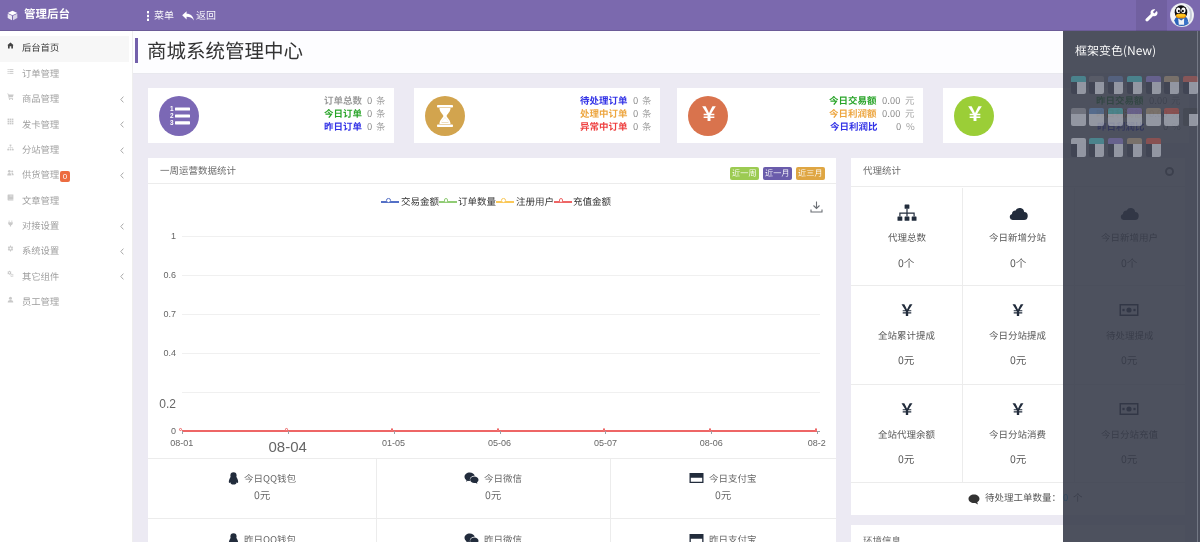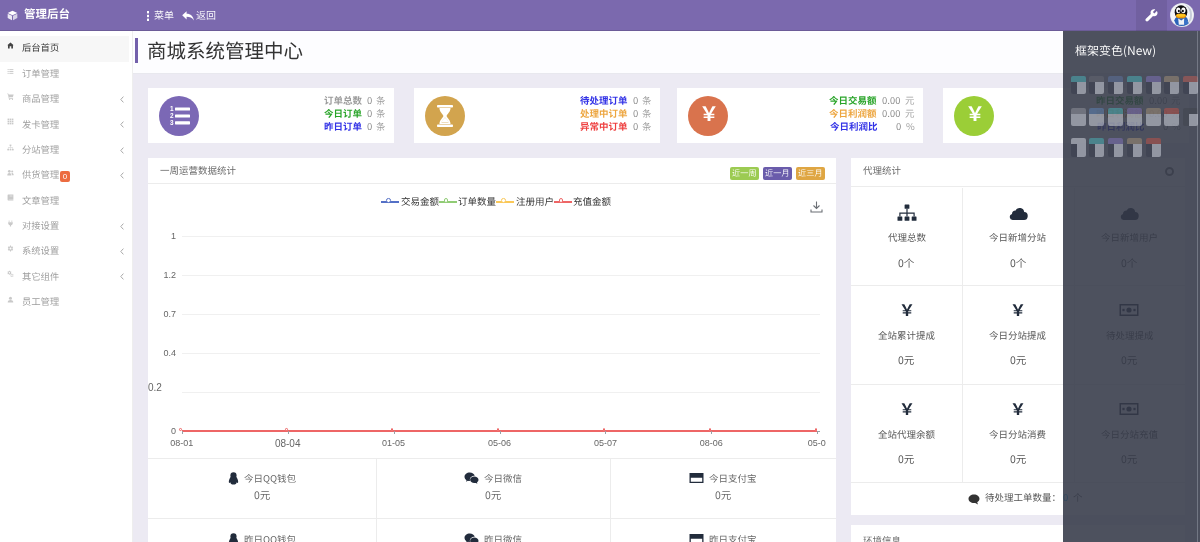--- a/index.html
+++ b/index.html
@@ -802,51 +802,51 @@
           <g fill="none" stroke="#6b6f75" stroke-width="1.1">
             <path d="M6.5 0.5 L6.5 7"></path>
             <path d="M3.5 4.5 L6.5 7.5 L9.5 4.5" fill="none"></path>
             <path d="M1 8.5 L1 11 L12 11 L12 8.5"></path>
           </g>
         </svg>
       </div>
       <div style="position:absolute;left:33.8px;top:78px;width:638.2px;height:1px;background:#f0f0f0"></div>
       <div style="position:absolute;left:0px;top:72.5px;width:28px;text-align:right;font-size:9px;color:#666">1</div>
       <div style="position:absolute;left:33.8px;top:117px;width:638.2px;height:1px;background:#f0f0f0"></div>
-      <div style="position:absolute;left:0px;top:111.5px;width:28px;text-align:right;font-size:9px;color:#666">1.2</div>
+      <div style="position:absolute;left:0px;top:111.5px;width:28px;text-align:right;font-size:9px;color:#666">0.6</div>
       <div style="position:absolute;left:33.8px;top:156px;width:638.2px;height:1px;background:#f0f0f0"></div>
       <div style="position:absolute;left:0px;top:150.5px;width:28px;text-align:right;font-size:9px;color:#666">0.7</div>
       <div style="position:absolute;left:33.8px;top:195px;width:638.2px;height:1px;background:#f0f0f0"></div>
       <div style="position:absolute;left:0px;top:189.5px;width:28px;text-align:right;font-size:9px;color:#666">0.4</div>
       <div style="position:absolute;left:33.8px;top:234px;width:638.2px;height:1px;background:#f0f0f0"></div>
-      <div style="position:absolute;left:0px;top:224px;width:28px;text-align:left;font-size:10px;color:#666">0.2</div>
+      <div style="position:absolute;left:0px;top:239px;width:28px;text-align:right;font-size:12px;color:#666">0.2</div>
       <div style="position:absolute;left:33.8px;top:273px;width:638.2px;height:1px;background:#9aa0a6"></div>
       <div style="position:absolute;left:0px;top:267.5px;width:28px;text-align:right;font-size:9px;color:#666">0</div>
       <div style="position:absolute;left:33.8px;top:272.3px;width:635.4px;height:1.8px;background:#ee6666"></div>
       <div style="position:absolute;left:33.8px;top:273px;width:1px;height:3px;background:#9aa0a6"></div>
       <div style="position:absolute;left:31.3px;top:270.2px;width:2.4px;height:2.4px;background:#fff;border:1.6px solid #ee6666;border-radius:50%"></div>
       <div style="position:absolute;left:33.8px;top:279.5px;width:44px;margin-left:-22px;text-align:center;font-size:9px;color:#666">08-01</div>
       <div style="position:absolute;left:139.7px;top:273px;width:1px;height:3px;background:#9aa0a6"></div>
       <div style="position:absolute;left:137.2px;top:270.2px;width:2.4px;height:2.4px;background:#fff;border:1.6px solid #ee6666;border-radius:50%"></div>
-      <div style="position:absolute;left:139.7px;top:279.5px;width:44px;margin-left:-22px;text-align:center;font-size:10px;color:#666">08-04</div>
+      <div style="position:absolute;left:139.7px;top:279.5px;width:44px;margin-left:-22px;text-align:center;font-size:15px;color:#666">08-04</div>
       <div style="position:absolute;left:245.6px;top:273px;width:1px;height:3px;background:#9aa0a6"></div>
       <div style="position:absolute;left:243.1px;top:270.2px;width:2.4px;height:2.4px;background:#fff;border:1.6px solid #ee6666;border-radius:50%"></div>
       <div style="position:absolute;left:245.6px;top:279.5px;width:44px;margin-left:-22px;text-align:center;font-size:9px;color:#666">01-05</div>
       <div style="position:absolute;left:351.5px;top:273px;width:1px;height:3px;background:#9aa0a6"></div>
       <div style="position:absolute;left:349px;top:270.2px;width:2.4px;height:2.4px;background:#fff;border:1.6px solid #ee6666;border-radius:50%"></div>
       <div style="position:absolute;left:351.5px;top:279.5px;width:44px;margin-left:-22px;text-align:center;font-size:9px;color:#666">05-06</div>
       <div style="position:absolute;left:457.4px;top:273px;width:1px;height:3px;background:#9aa0a6"></div>
       <div style="position:absolute;left:454.9px;top:270.2px;width:2.4px;height:2.4px;background:#fff;border:1.6px solid #ee6666;border-radius:50%"></div>
       <div style="position:absolute;left:457.4px;top:279.5px;width:44px;margin-left:-22px;text-align:center;font-size:9px;color:#666">05-07</div>
       <div style="position:absolute;left:563.3px;top:273px;width:1px;height:3px;background:#9aa0a6"></div>
       <div style="position:absolute;left:560.8px;top:270.2px;width:2.4px;height:2.4px;background:#fff;border:1.6px solid #ee6666;border-radius:50%"></div>
       <div style="position:absolute;left:563.3px;top:279.5px;width:44px;margin-left:-22px;text-align:center;font-size:9px;color:#666">08-06</div>
       <div style="position:absolute;left:669.2px;top:273px;width:1px;height:3px;background:#9aa0a6"></div>
       <div style="position:absolute;left:666.7px;top:270.2px;width:2.4px;height:2.4px;background:#fff;border:1.6px solid #ee6666;border-radius:50%"></div>
-      <div style="position:absolute;left:659.7px;top:279.5px;font-size:9px;color:#666">05-0</div>
+      <div style="position:absolute;left:659.7px;top:279.5px;font-size:9px;color:#666">08-2</div>
       <div style="position:absolute;left:0;top:299.5px;width:688px;height:61.3px;border-top:1px solid #ececec;border-bottom:1px solid #ececec"></div>
       <div style="position:absolute;left:79.701px;top:313.5px">
         <svg width="11" height="13" viewBox="0 0 11 13">
           <g fill="#222c3c">
 <ellipse cx="5.5" cy="3.4" rx="3.1" ry="3.2"></ellipse>
 <path d="M2.6 5 C1.2 7 0.6 9 0.9 10.6 C1.1 11.2 1.9 11 2.3 10.2 C2.4 11.4 3.6 12.6 5.5 12.6 C7.4 12.6 8.6 11.4 8.7 10.2 C9.1 11 9.9 11.2 10.1 10.6 C10.4 9 9.8 7 8.4 5 Z"></path>
 </g>
         </svg>
       </div>
       <div style="position:absolute;left:95.701px;top:315.5px">

